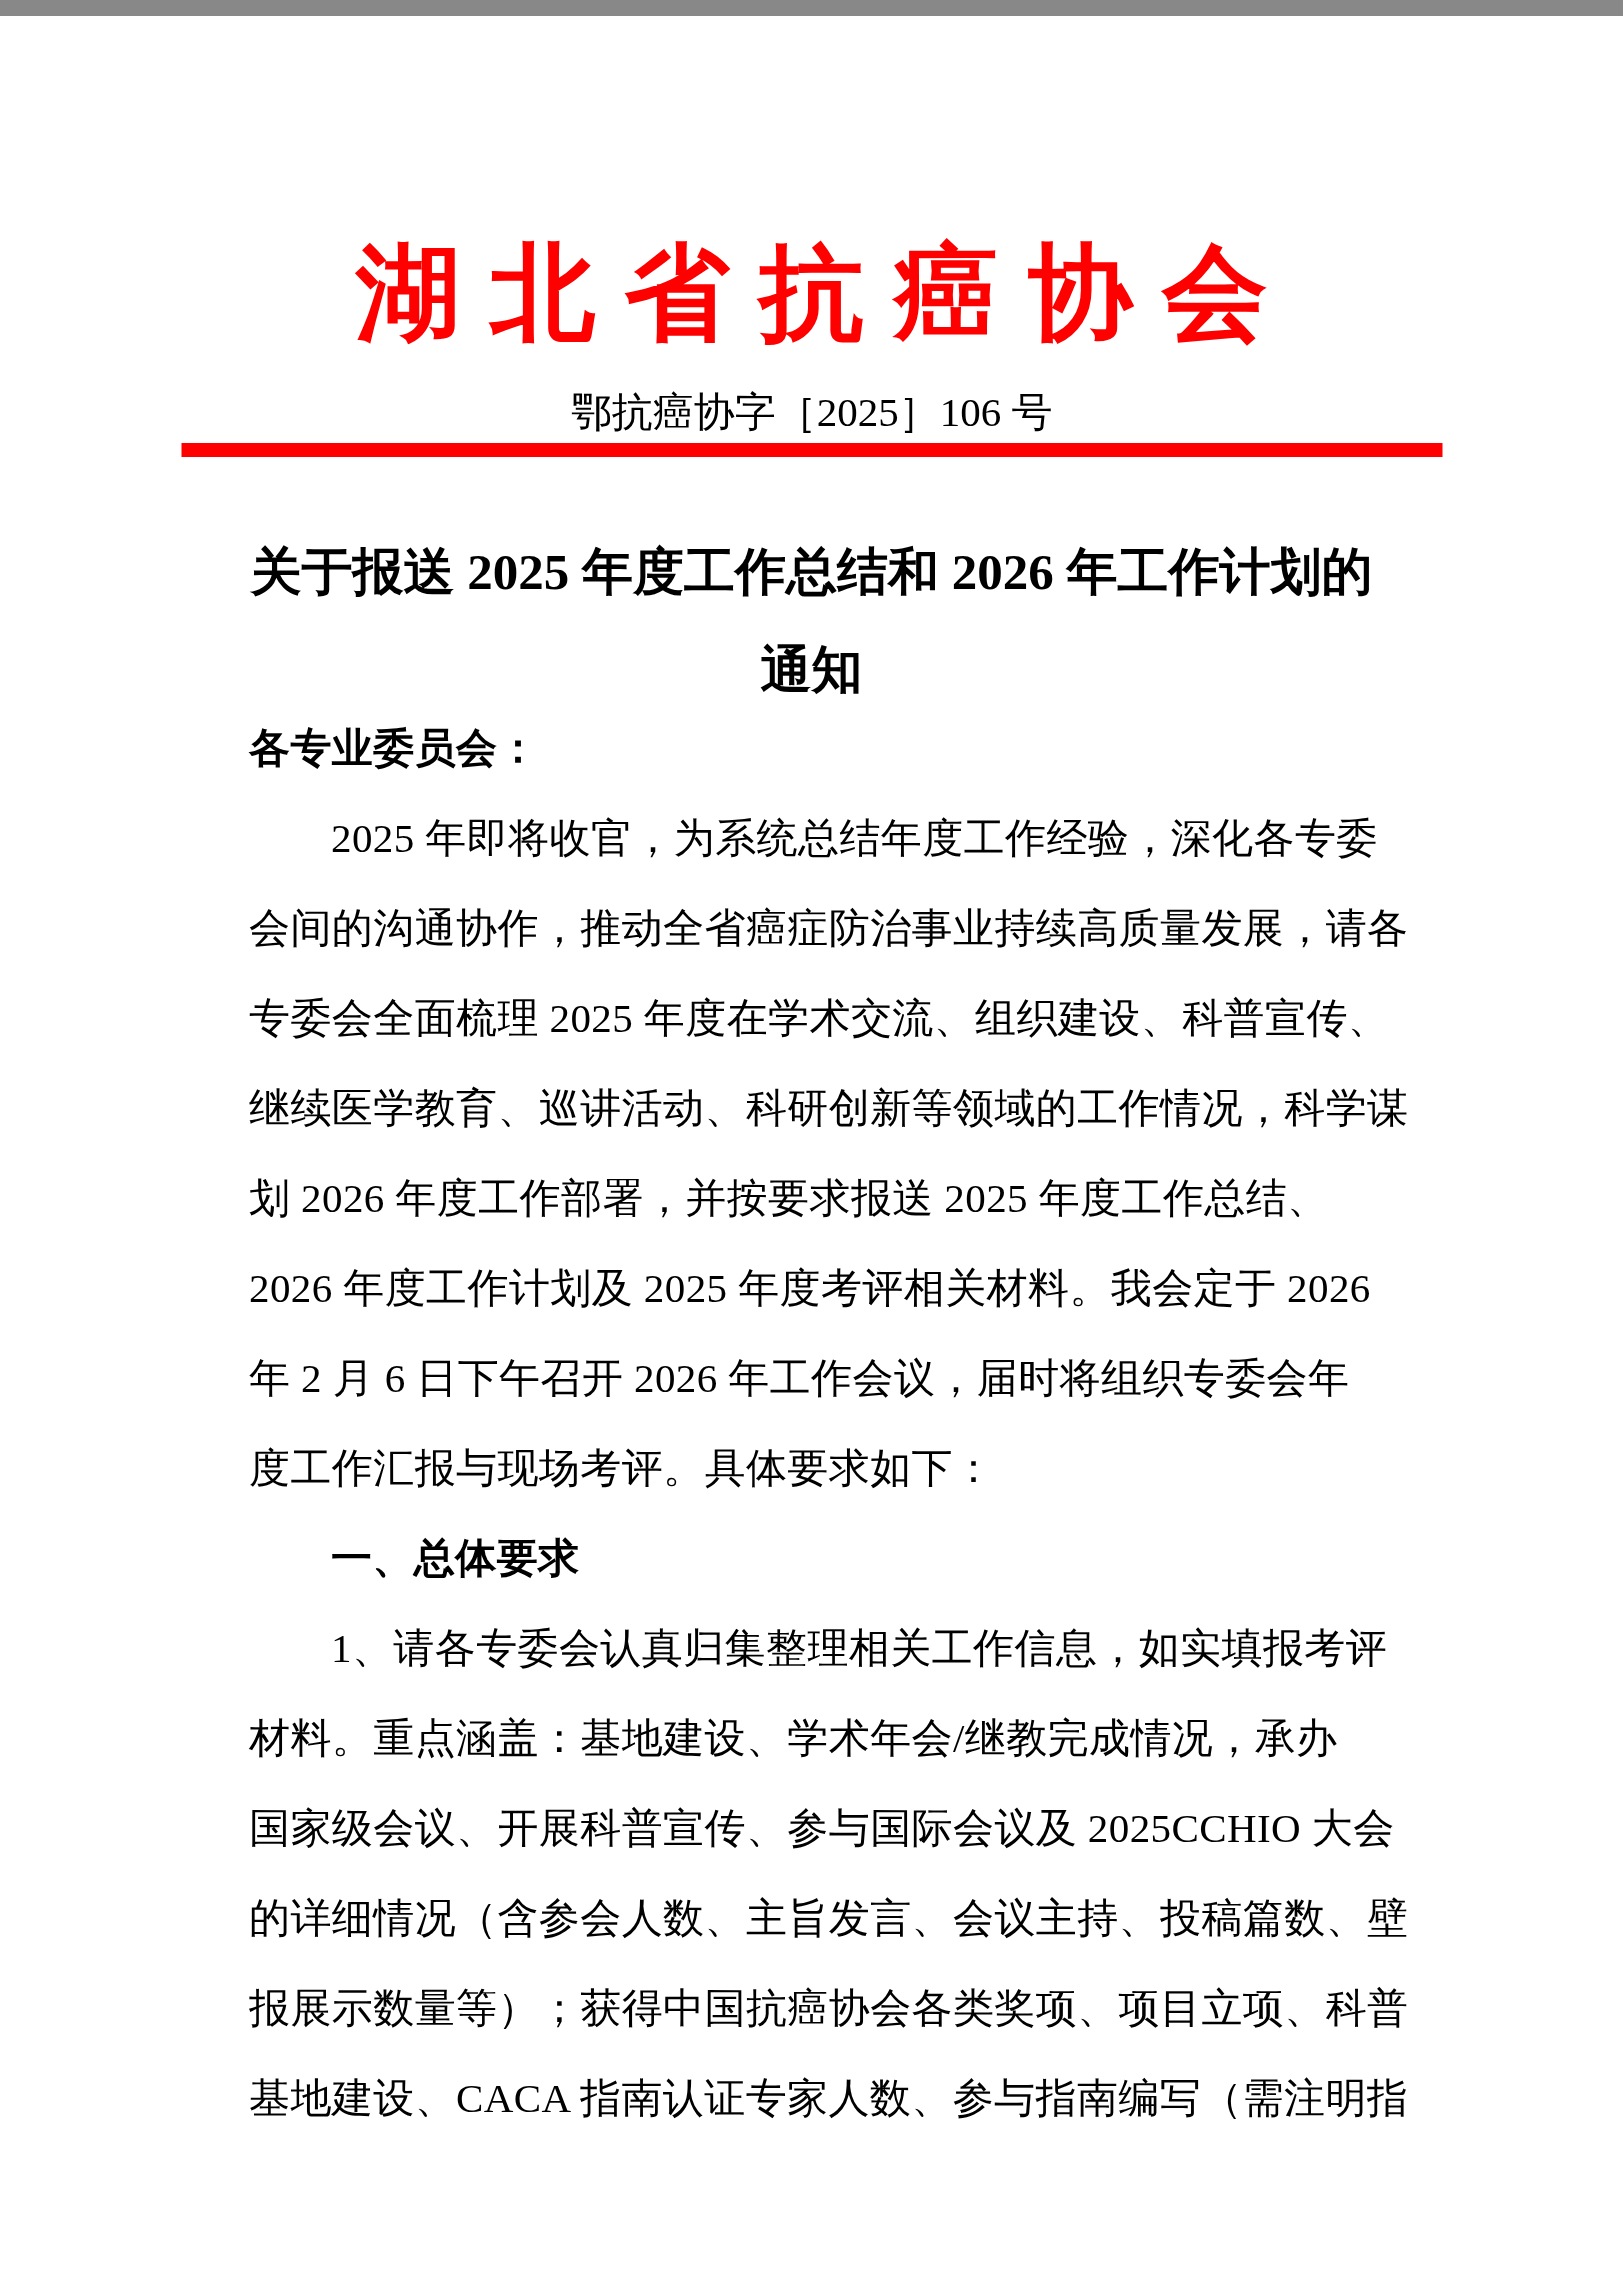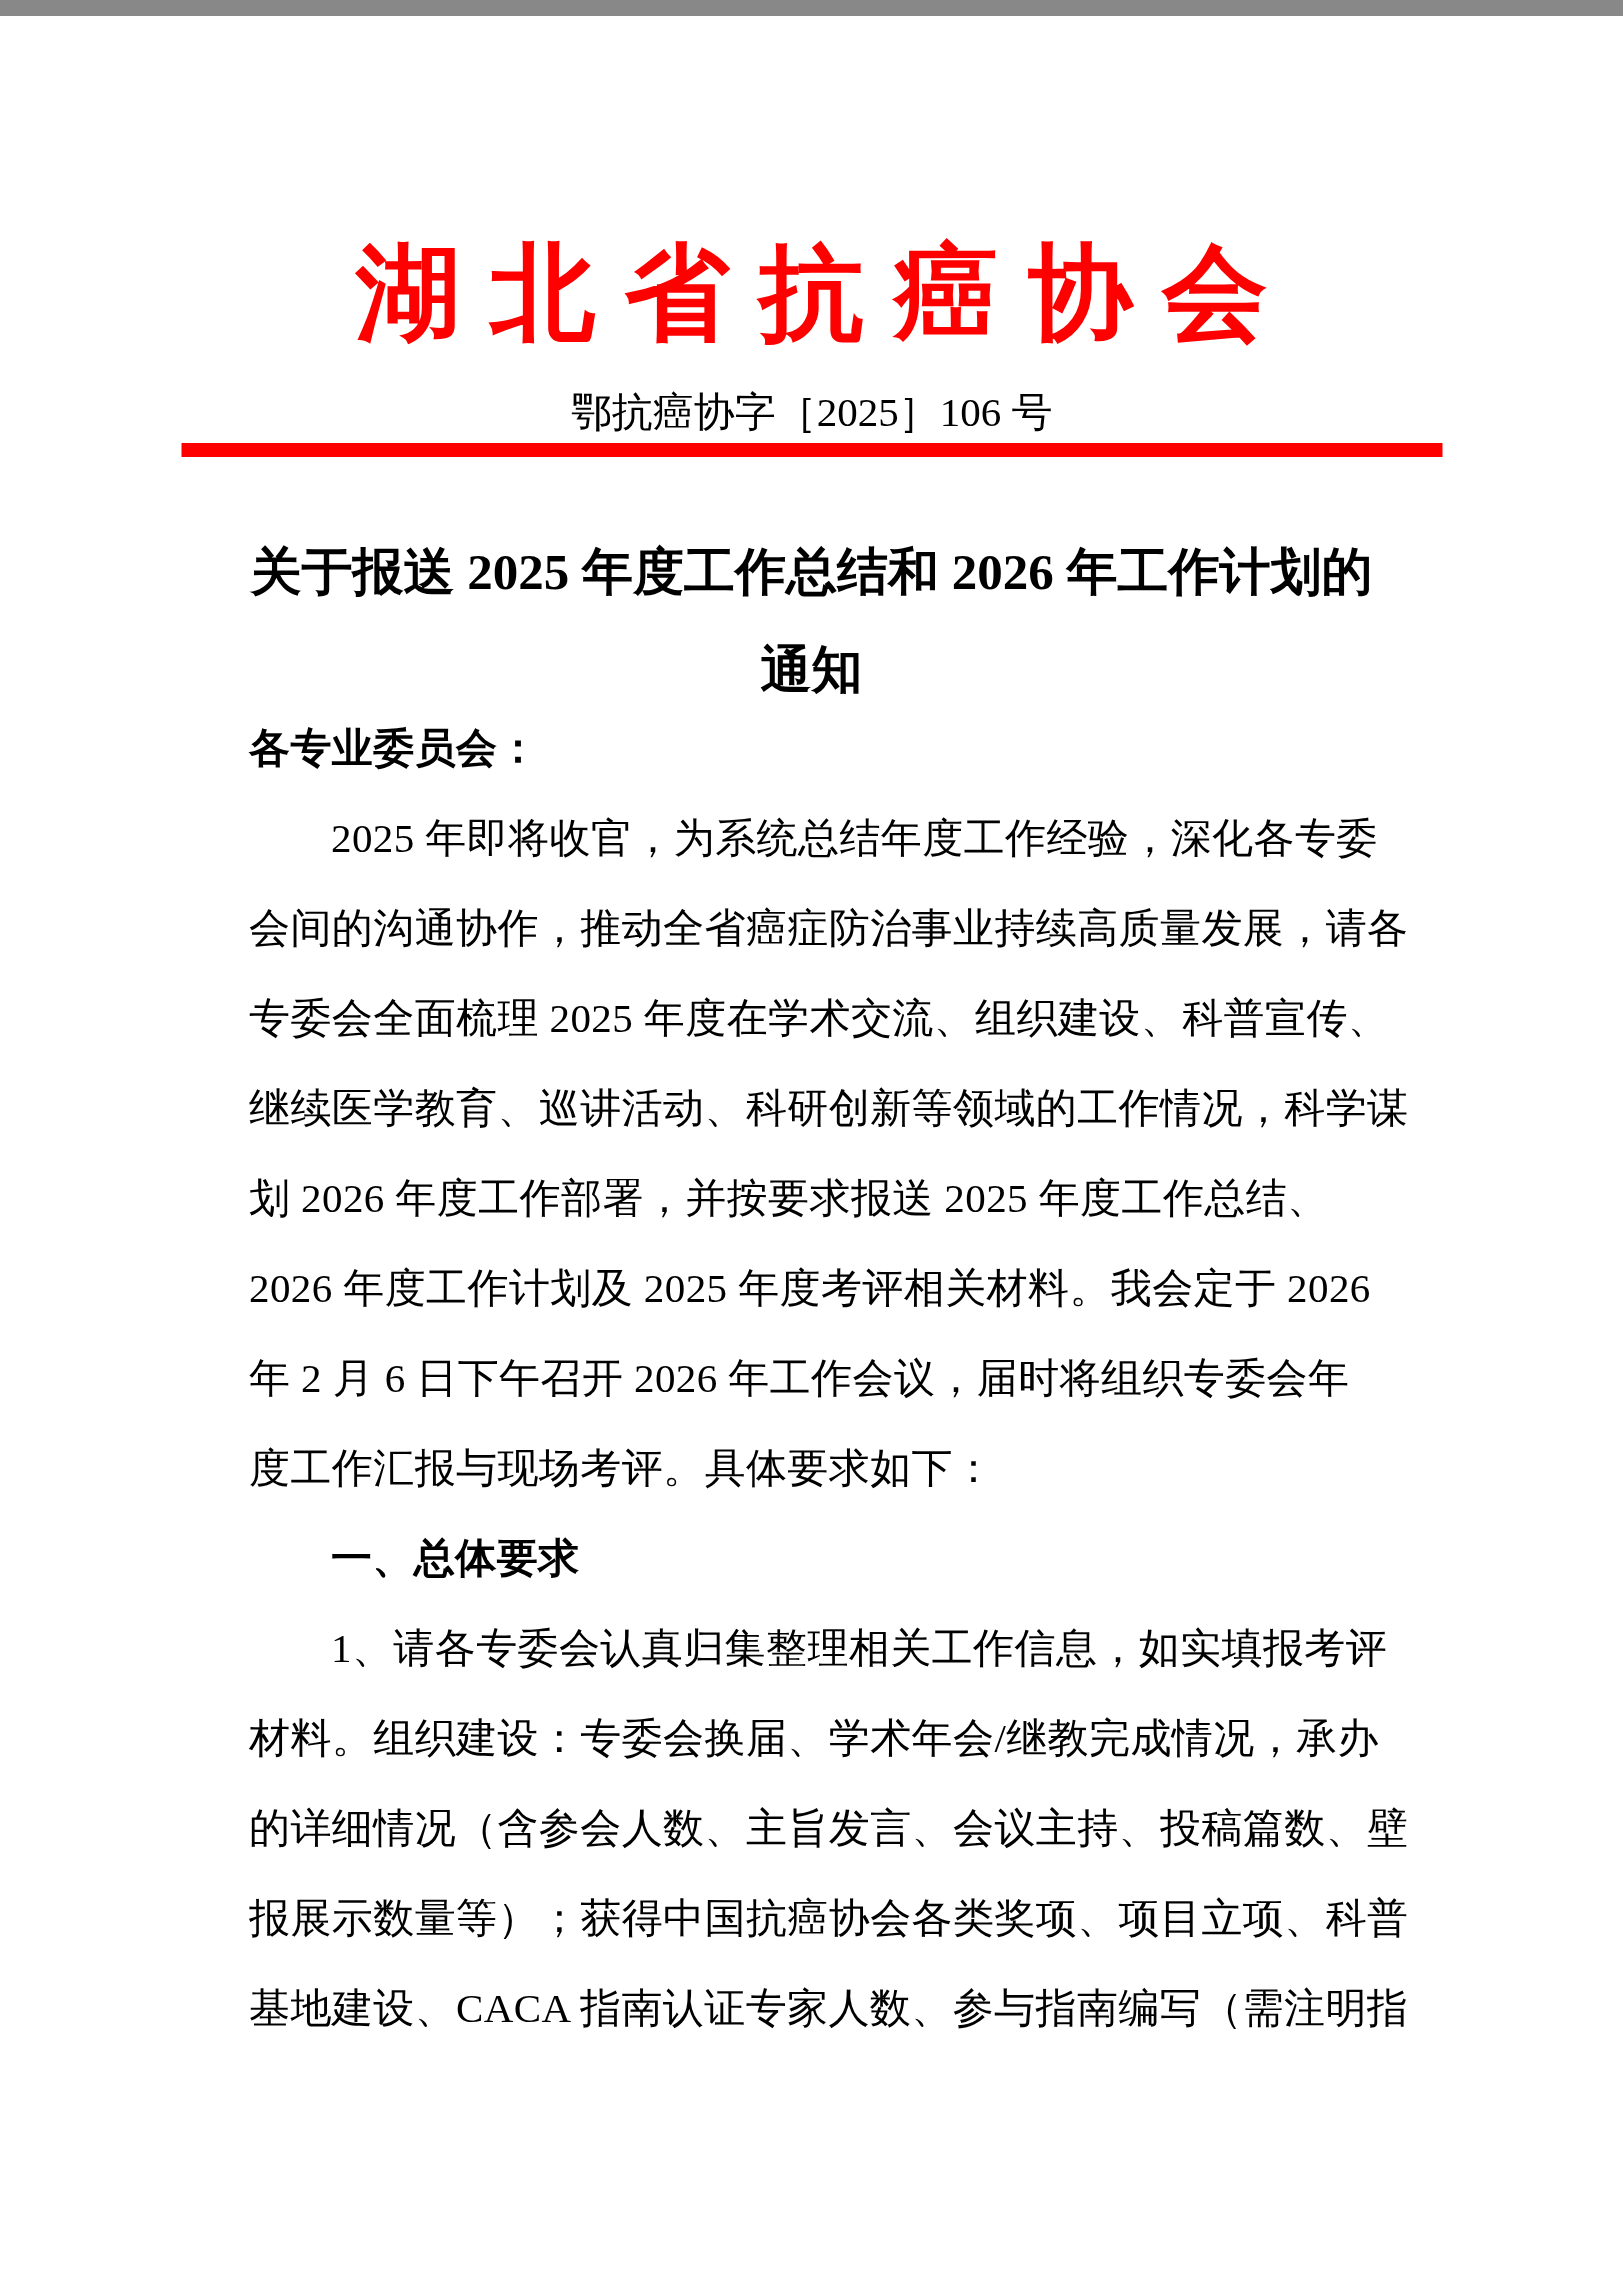--- a/index.html
+++ b/index.html
@@ -99,20 +99,21 @@
       <div class="line indent">2025 年即将收官，为系统总结年度工作经验，深化各专委</div>
       <div class="line">会间的沟通协作，推动全省癌症防治事业持续高质量发展，请各</div>
       <div class="line">专委会全面梳理 2025 年度在学术交流、组织建设、科普宣传、</div>
       <div class="line">继续医学教育、巡讲活动、科研创新等领域的工作情况，科学谋</div>
       <div class="line">划 2026 年度工作部署，并按要求报送 2025 年度工作总结、</div>
       <div class="line">2026 年度工作计划及 2025 年度考评相关材料。我会定于 2026</div>
       <div class="line">年 2 月 6 日下午召开 2026 年工作会议，届时将组织专委会年</div>
       <div class="line">度工作汇报与现场考评。具体要求如下：</div>
       <div class="line indent heading">一、总体要求</div>
       <div class="line indent">1、请各专委会认真归集整理相关工作信息，如实填报考评</div>
-      <div class="line">材料。组织建设：专委会换届、学术年会/继教完成情况，承办</div>
+      <div class="line">材料。重点涵盖：基地建设、学术年会/继教完成情况，承办</div>
+      <div class="line">国家级会议、开展科普宣传、参与国际会议及 2025CCHIO 大会</div>
       <div class="line">的详细情况（含参会人数、主旨发言、会议主持、投稿篇数、壁</div>
       <div class="line">报展示数量等）；获得中国抗癌协会各类奖项、项目立项、科普</div>
       <div class="line">基地建设、CACA 指南认证专家人数、参与指南编写（需注明指</div>
     </div>
 
 </div>
 
 
 </body></html>

